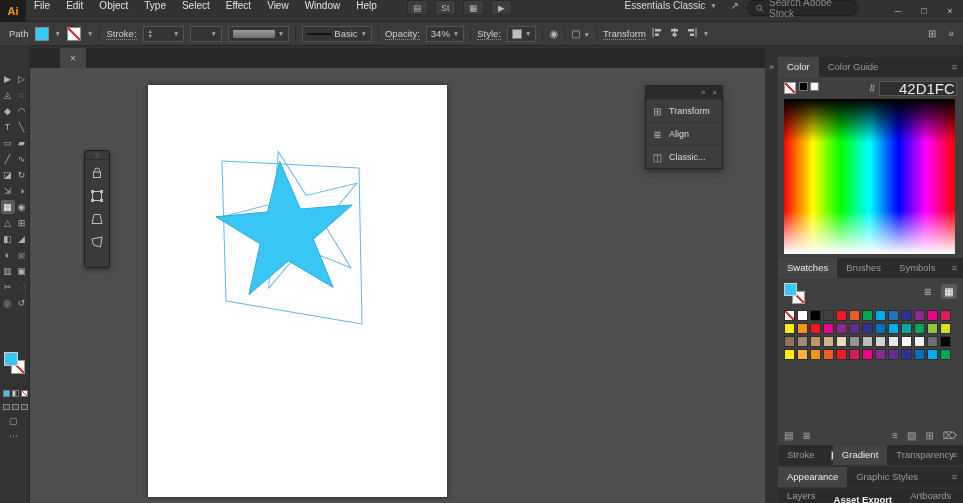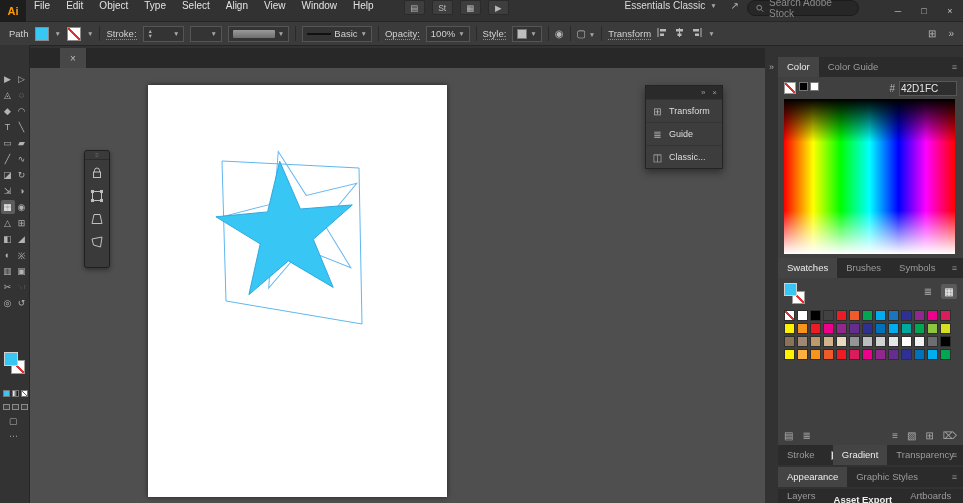--- a/index.html
+++ b/index.html
@@ -95,22 +95,22 @@
   .ptab { padding:0 9px; height:20px; line-height:20px; white-space:nowrap; }
   .ptab.active { background:#444444; color:#ededed; }
   .pmenu { position:absolute; right:6px; color:#8f8f8f; font-size:9px; }
   .gap2 { height:2px; background:#323232; }
 
   .color-body { position:relative; height:181px; background:#404040; }
   .cp-none { position:absolute; left:6px; top:5px; width:12px; height:12px; border:1px solid #999; }
   .cp-black { position:absolute; left:21px; top:5px; width:9px; height:9px; background:#000; border:1px solid #777; }
   .cp-white { position:absolute; left:32px; top:5px; width:9px; height:9px; background:#fff; border:1px solid #777; }
   .hexfield { position:absolute; right:6px; top:4px; display:flex; gap:4px; align-items:center; color:#b5b5b5; }
-  .hex-input { background:#2e2e2e; border:1px solid #575757; color:#e9e9e9; width:58px; height:15px;
-               font-size:10px; padding:0 1px; display:flex; align-items:center; }
+  .hex-input { background:#2e2e2e; border:1px solid #575757; color:#e9e9e9; width:78px; height:15px;
+               font-size:15px; padding:0 19px; display:flex; align-items:center; }
   .spectrum { position:absolute; left:6px; top:22px; width:171px; height:155px;
               background:
                 linear-gradient(to bottom, #000 0%, rgba(0,0,0,0) 28%, rgba(255,255,255,0) 72%, #fff 100%),
                 linear-gradient(to right, #ff0000 0%, #ffff00 17%, #00ff00 33%, #00ffff 50%, #0000ff 67%, #ff00ff 83%, #ff0000 100%); }
 
   .swatches-body { position:relative; height:167px; background:#404040; }
   .sb-stroke { position:absolute; left:14px; top:13px; width:13px; height:13px; border:1px solid #9a9a9a; }
   .sb-fill { position:absolute; left:6px; top:5px; width:13px; height:13px; border:1px solid #d0d0d0; }
   .view-icons { position:absolute; right:6px; top:6px; display:flex; gap:5px; color:#b0b0b0; font-size:10px; }
   .view-ico { width:16px; height:15px; display:flex; align-items:center; justify-content:center; }
@@ -136,21 +136,21 @@
 <div id="app">
 
   <div class="menubar">
     <div class="logo">Ai</div>
     <div style="display:flex;">
         <span class="menu-item">File</span>
         <span class="menu-item">Edit</span>
         <span class="menu-item">Object</span>
         <span class="menu-item">Type</span>
         <span class="menu-item">Select</span>
-        <span class="menu-item">Align</span>
+        <span class="menu-item">Effect</span>
         <span class="menu-item">View</span>
         <span class="menu-item">Window</span>
         <span class="menu-item">Help</span>
       </div>
     <div class="mb-icons">
         <span class="mb-icon">▤</span>
         <span class="mb-icon">St</span>
         <span class="mb-icon">▦</span>
         <span class="mb-icon">▶</span>
       </div>
@@ -199,21 +199,21 @@
     </span>
     <span class="vsep"></span>
     <span class="dd">
       <span class="basic-line"></span>
       <span>Basic</span>
       <span class="caret">▼</span>
     </span>
     <span class="vsep"></span>
     <span class="link">Opacity:</span>
     <span class="dd">
-      <span>100%</span>
+      <span>34%</span>
       <span class="caret">▼</span>
     </span>
     <span class="vsep"></span>
     <span class="link">Style:</span>
     <span class="dd">
       <span style="width:10px;height:10px;background:#bfbfbf;border:1px solid #777;"></span>
       <span class="caret">▼</span>
     </span>
     <span class="vsep"></span>
     <span class="cb-icon">◉</span>
@@ -353,21 +353,21 @@
         <span>»</span>
         <span>×</span>
       </div>
       <div>
           <div class="fp-row">
             <span class="fp-icon">⊞</span>
             <span>Transform</span>
           </div>
           <div class="fp-row">
             <span class="fp-icon">≣</span>
-            <span>Guide</span>
+            <span>Align</span>
           </div>
           <div class="fp-row">
             <span class="fp-icon">◫</span>
             <span>Classic...</span>
           </div>
         </div>
     </div>
   </div>
 
   <div class="dock-collapse">»</div>

